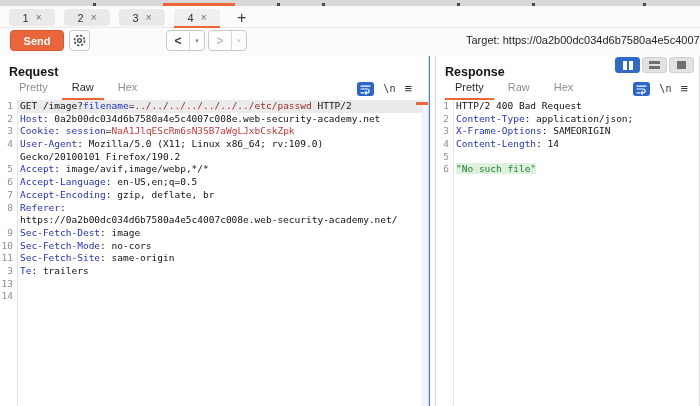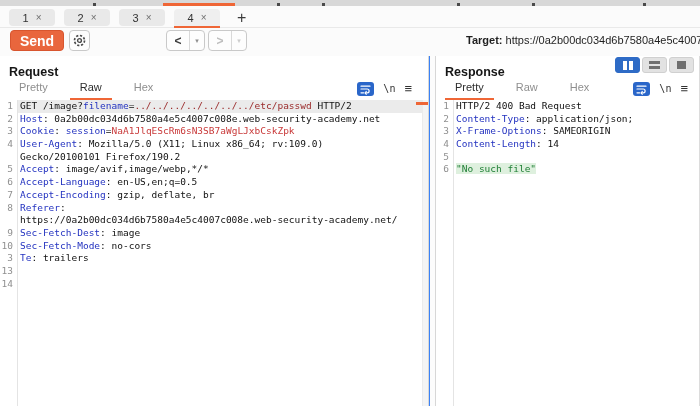--- a/index.html
+++ b/index.html
@@ -15,43 +15,43 @@
   .tabrow { position:absolute; left:0; top:6px; width:700px; height:22px; background:#fbfbfb; border-bottom:1px solid #e9e9e9; }
   .rtab { position:absolute; top:3px; height:17px; width:46px; background:#e9e9e9; border-radius:4px; font-size:11px; color:#333;
           display:flex; align-items:center; justify-content:center; gap:7px; cursor:pointer; }
   .rtab .rtab-close { color:#6e6e6e; font-size:10px; }
   .rtab.active { background:#efefef; border-radius:4px 4px 0 0; box-shadow:0 3px 0 0 #ef6636; }
   .addtab { position:absolute; top:1px; left:233px; font-size:16px; color:#3c3c3c; padding:2px 4px; cursor:pointer; }
 
   
   .toolbar { position:absolute; left:0; top:28px; width:700px; height:28px; background:#fbfbfb; }
   .btn-send { position:absolute; left:10px; top:2px; width:54px; height:21px; background:#e9663d; border:1px solid #d8552e;
-              border-radius:4px; color:#fff; font-size:14px; font-weight:bold; display:flex; align-items:center; justify-content:center; cursor:pointer; }
+              border-radius:4px; color:#fff; font-size:11px; font-weight:bold; display:flex; align-items:center; justify-content:center; cursor:pointer; }
   .btn-gear { position:absolute; left:69px; top:2px; width:21px; height:21px; border:1px solid #c9c9c9; border-radius:4px;
               background:#fdfdfd; display:flex; align-items:center; justify-content:center; cursor:pointer; }
   .btn-cancel { position:absolute; left:96px; top:2px; width:64px; height:21px; border:1px solid #d6d6d6; border-radius:4px;
                 background:#fdfdfd; color:#a3a3a3; font-size:11px; display:flex; align-items:center; justify-content:center; }
   .splitbtn { position:absolute; top:2px; height:21px; border:1px solid #c9c9c9; border-radius:4px; background:#fdfdfd; display:flex; cursor:pointer; }
   .splitbtn .main { width:23px; display:flex; align-items:center; justify-content:center; font-size:12px; font-weight:bold; color:#3c3c3c; border-right:1px solid #d9d9d9; }
   .splitbtn .caret { width:14px; display:flex; align-items:center; justify-content:center; font-size:7px; color:#8f8f8f; }
   .splitbtn.disabled .main { color:#bdbdbd; }
   .splitbtn.disabled .caret { color:#cccccc; }
   .target { position:absolute; left:466px; top:6px; width:234px; white-space:nowrap; overflow:hidden; font-size:11px; color:#1f1f1f; }
-  .target b { font-weight:bold; }
+  .target b { font-weight:normal; }
 
   
   .panels { position:absolute; left:0; top:56px; width:700px; height:350px; background:#3b82f6; }
   .panel { position:absolute; top:0; height:350px; background:#fff; }
   .panel.request { left:0; width:429px; border-right:1px solid #d7d7d7; }
   .splitter { position:absolute; left:430px; top:0; width:5px; height:350px; background:#fcfcfc; cursor:col-resize; }
   .panel.response { left:435px; width:265px; border-left:1px solid #d7d7d7; border-right:1px solid #dcdcdc; }
 
   .panel-header { position:relative; height:44px; background:#fff; }
   .panel-title { position:absolute; left:9px; top:9px; font-size:12.5px; font-weight:bold; color:#161616; }
-  .etabs { position:absolute; left:9px; bottom:0; display:flex; gap:12px; }
+  .etabs { position:absolute; left:9px; bottom:0; display:flex; gap:4px; }
   .etab { font-size:11px; color:#8f8f8f; padding:4px 10px 5px 10px; cursor:pointer; }
   .etab.active { color:#2d2d2d; border-bottom:2px solid #ef6636; }
   .hicons { position:absolute; bottom:4px; display:flex; align-items:center; gap:9px; }
   .panel.request .hicons { right:16px; }
   .panel.response .hicons { right:11px; }
   .nl-btn { font-size:10px; color:#333; font-family:"DejaVu Sans Mono",monospace; cursor:pointer; }
   .menu-btn { font-size:13px; color:#333; cursor:pointer; }
   .wrap-btn { cursor:pointer; display:flex; }
 
   .layoutbtns { position:absolute; top:1px; right:5px; display:flex; gap:2px; }
@@ -166,20 +166,21 @@
           <div class="ed-row"><div class="ed-num">3</div><div class="ed-text"><span class="c-h">Cookie</span><span class="c-p">: </span><span class="c-h">session</span><span class="c-p">=</span><span class="c-r">NaA1JlqEScRm6sN3SB7aWgLJxbCskZpk</span></div></div>
           <div class="ed-row"><div class="ed-num">4</div><div class="ed-text"><span class="c-h">User-Agent</span><span class="c-p">: Mozilla/5.0 (X11; Linux x86_64; rv:109.0)</span></div></div>
           <div class="ed-row"><div class="ed-num"></div><div class="ed-text"><span class="c-p">Gecko/20100101 Firefox/190.2</span></div></div>
           <div class="ed-row"><div class="ed-num">5</div><div class="ed-text"><span class="c-h">Accept</span><span class="c-p">: image/avif,image/webp,*/*</span></div></div>
           <div class="ed-row"><div class="ed-num">6</div><div class="ed-text"><span class="c-h">Accept-Language</span><span class="c-p">: en-US,en;q=0.5</span></div></div>
           <div class="ed-row"><div class="ed-num">7</div><div class="ed-text"><span class="c-h">Accept-Encoding</span><span class="c-p">: gzip, deflate, br</span></div></div>
           <div class="ed-row"><div class="ed-num">8</div><div class="ed-text"><span class="c-h">Referer</span><span class="c-p">:</span></div></div>
           <div class="ed-row"><div class="ed-num"></div><div class="ed-text"><span class="c-p">https://0a2b00dc034d6b7580a4e5c4007c008e.web-security-academy.net/</span></div></div>
           <div class="ed-row"><div class="ed-num">9</div><div class="ed-text"><span class="c-h">Sec-Fetch-Dest</span><span class="c-p">: image</span></div></div>
           <div class="ed-row"><div class="ed-num">10</div><div class="ed-text"><span class="c-h">Sec-Fetch-Mode</span><span class="c-p">: no-cors</span></div></div>
+          <div class="ed-row"><div class="ed-num">11</div><div class="ed-text"><span class="c-h">Sec-Fetch-Site</span><span class="c-p">: same-origin</span></div></div>
           <div class="ed-row"><div class="ed-num">3</div><div class="ed-text"><span class="c-h">Te</span><span class="c-p">: trailers</span></div></div>
           <div class="ed-row"><div class="ed-num">13</div><div class="ed-text"></div></div>
           <div class="ed-row"><div class="ed-num">14</div><div class="ed-text"></div></div>
         </div>
       <div class="scrolltrack"></div>
       <div class="scrollmarker"></div>
     </section>
 
     <div class="splitter"></div>
 

